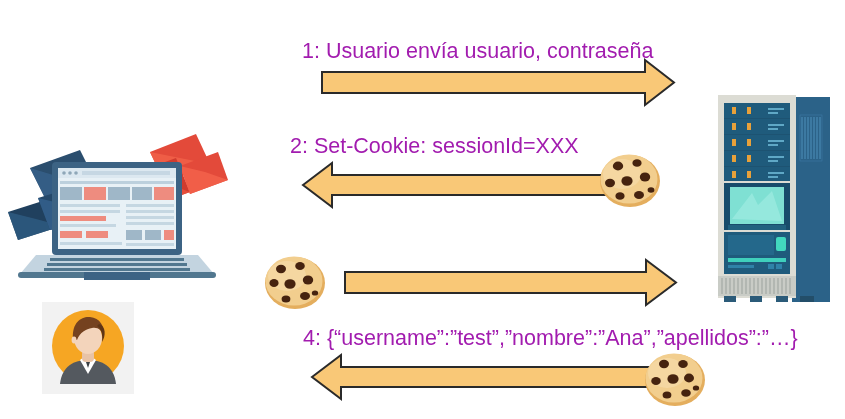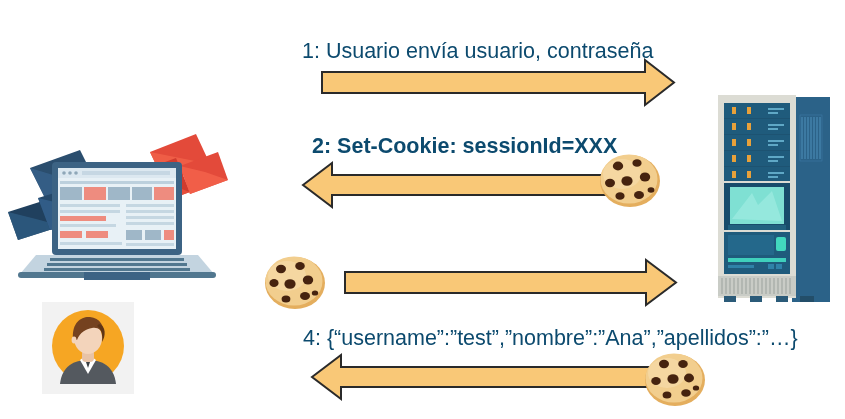--- a/index.html
+++ b/index.html
@@ -8,28 +8,28 @@
     background:#ffffff;
     font-family:"Liberation Sans", sans-serif;
     overflow:hidden;
     position:relative;
   }
   #canvas{position:absolute;left:0;top:0;width:845px;height:419px;}
 
   
   .msg-label{
     position:absolute;
-    color:#0c4a6e;
+    color:#a21caf;
     font-size:21.5px;
     line-height:24px;
     white-space:nowrap;
     font-family:"Liberation Sans", sans-serif;
   }
   #label-1{left:302px;top:39px;}
-  #label-2{left:312px;top:134px;font-weight:bold;}
+  #label-2{left:290px;top:134px;}
   #label-3{left:310px;top:232px;}
   #label-4{left:303px;top:326px;}
 
   
   .arrow-layer{position:absolute;left:0;top:0;width:845px;height:419px;}
 
   
   .cookie{position:absolute;}
 
   

